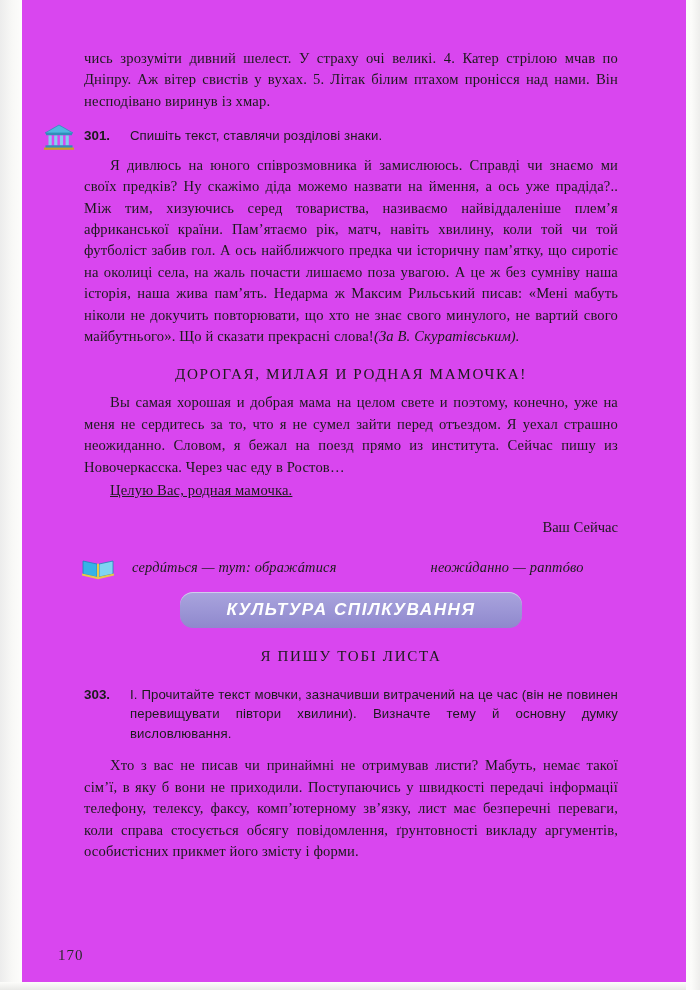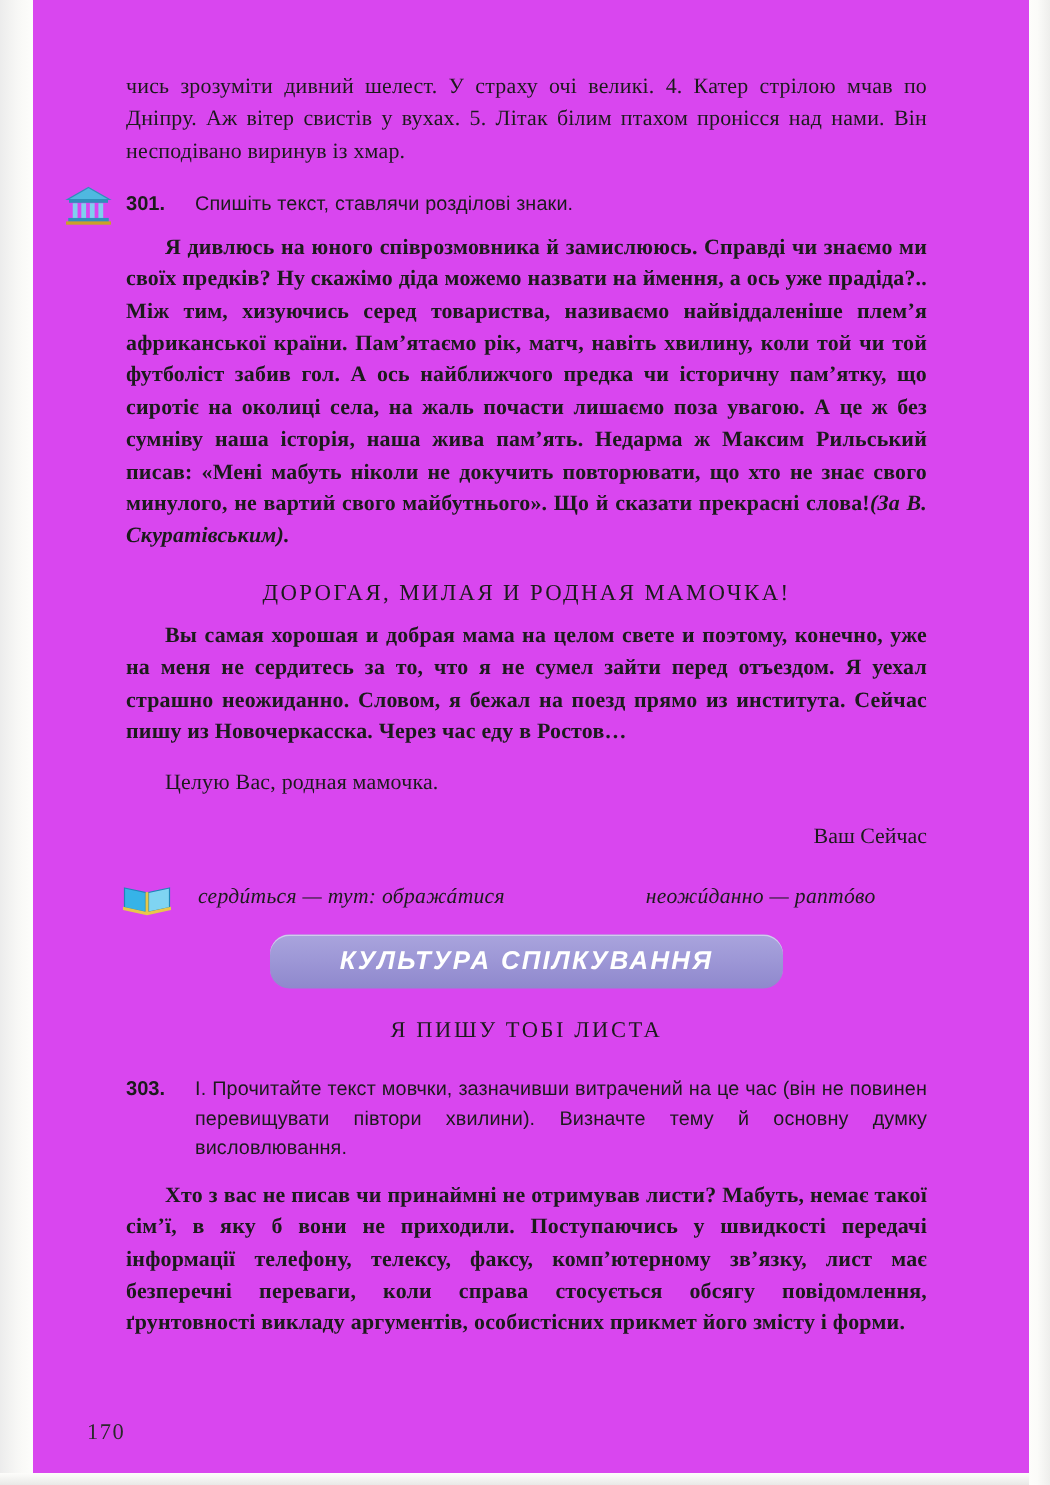--- a/index.html
+++ b/index.html
@@ -50,21 +50,21 @@
   
   .serif-body {
     font-family: "Liberation Serif", "DejaVu Serif", serif;
     font-size: 14.6px;
     line-height: 21.4px;
     text-align: justify;
     text-justify: inter-word;
     letter-spacing: 0.15px;
     margin: 0;
   }
-  .serif-body.indent { text-indent: 26px; font-weight: bold; }
+  .serif-body.indent { text-indent: 26px; }
 
   .sans-task {
     font-family: "Liberation Sans", "DejaVu Sans", sans-serif;
     font-size: 13.2px;
     line-height: 19.6px;
     text-align: justify;
     letter-spacing: 0.1px;
     margin: 0;
   }
 
@@ -114,21 +114,22 @@
     margin: 0 0 9px 0;
   }
   .letter-sign {
     font-family: "Liberation Serif", "DejaVu Serif", serif;
     font-size: 14.6px;
     text-align: right;
     margin-top: 17px;
   }
   .letter-close {
     text-indent: 26px;
-    margin-top: 12px;
+    margin-top: 2px;
+    text-decoration: underline;
   }
 
   
   .vocab {
     display: flex;
     align-items: center;
     margin-top: 20px;
     margin-left: -4px;
   }
   .vocab-icon {

